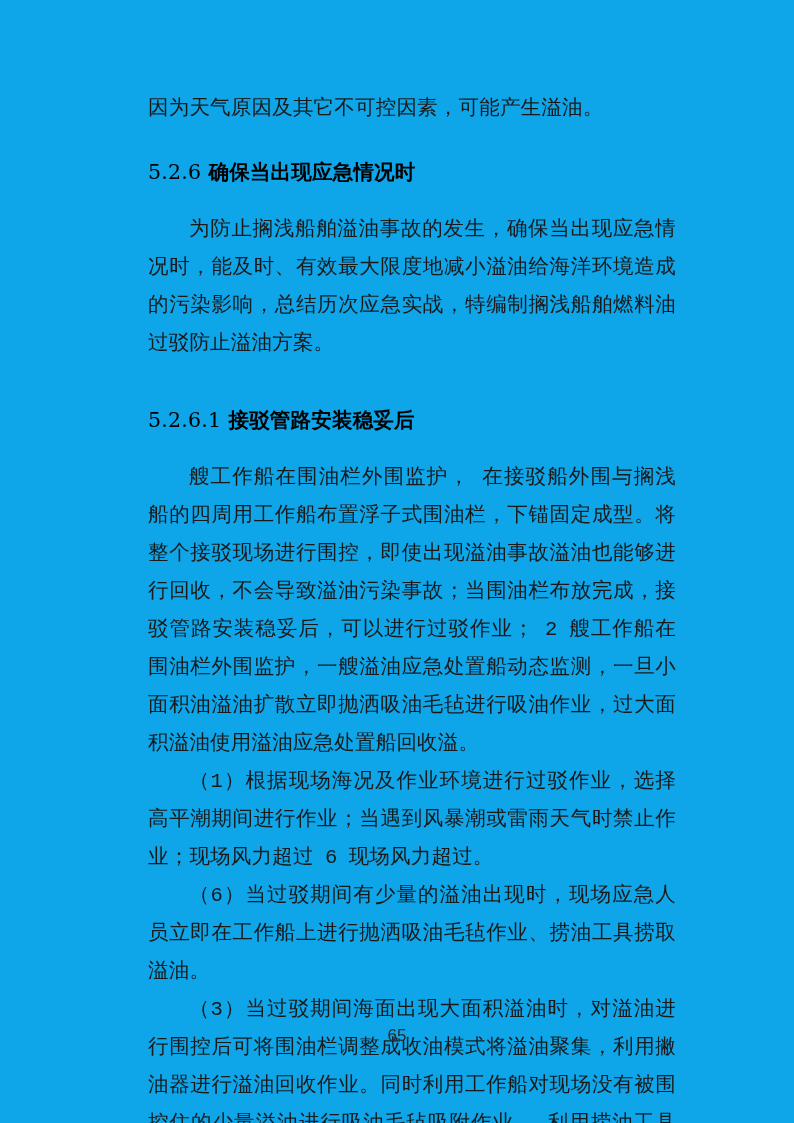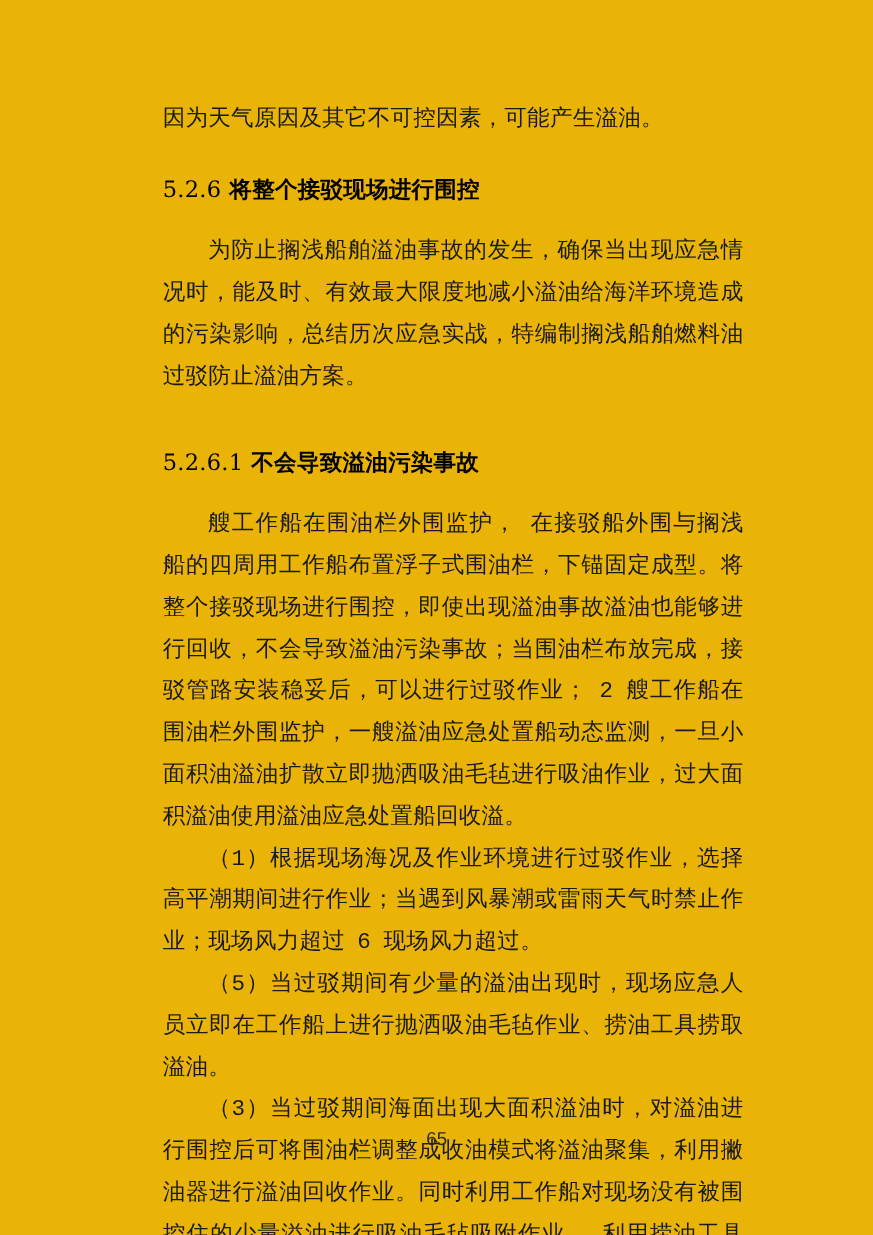--- a/index.html
+++ b/index.html
@@ -8,21 +8,21 @@
     background: #ffffff;
   }
   body {
     font-family: "DejaVu Serif", "Liberation Serif", serif;
     color: #000000;
   }
   .page {
     position: relative;
     width: 794px;
     height: 1123px;
-    background: #eab308;
+    background: #0ea5e9;
     overflow: hidden;
     box-sizing: border-box;
   }
   .content {
     position: absolute;
     left: 148px;
     top: 88px;
     width: 528px;
   }
   
@@ -77,37 +77,37 @@
 <body>
 
 <div class="page">
 
   <div class="content">
 
     <p class="para">因为天气原因及其它不可控因素，可能产生溢油。</p>
 
     <div class="gap-md"></div>
 
-    <p class="heading"><span class="num">5.2.6</span> <span>将整个接驳现场进行围控</span></p>
+    <p class="heading"><span class="num">5.2.6</span> <span>确保当出现应急情况时</span></p>
 
     <div class="gap-sm"></div>
 
     <p class="para indent">为防止搁浅船舶溢油事故的发生，确保当出现应急情况时，能及时、有效最大限度地减小溢油给海洋环境造成的污染影响，总结历次应急实战，特编制搁浅船舶燃料油过驳防止溢油方案。</p>
 
     <div class="gap-lg"></div>
 
-    <p class="heading"><span class="num">5.2.6.1</span> <span>不会导致溢油污染事故</span></p>
+    <p class="heading"><span class="num">5.2.6.1</span> <span>接驳管路安装稳妥后</span></p>
 
     <div class="gap-sm"></div>
 
     <p class="para indent"><span>艘工作船在围油栏外围监护，</span><span class="wsp"></span><span>在接驳船外围与搁浅船的四周用工作船布置浮子式围油栏，下锚固定成型。将整个接驳现场进行围控，即使出现溢油事故溢油也能够进行回收，不会导致溢油污染事故；当围油栏布放完成，接驳管路安装稳妥后，可以进行过驳作业；</span><span class="wsp"></span><span>2</span><span class="wsp"></span><span>艘工作船在围油栏外围监护，一艘溢油应急处置船动态监测，一旦小面积油溢油扩散立即抛洒吸油毛毡进行吸油作业，过大面积溢油使用溢油应急处置船回收溢。</span></p>
 
     <p class="para indent"><span>（1）根据现场海况及作业环境进行过驳作业，选择高平潮期间进行作业；当遇到风暴潮或雷雨天气时禁止作业；现场风力超过</span><span class="wsp"></span><span>6</span><span class="wsp"></span><span>现场风力超过。</span></p>
 
-    <p class="para indent">（5）当过驳期间有少量的溢油出现时，现场应急人员立即在工作船上进行抛洒吸油毛毡作业、捞油工具捞取溢油。</p>
+    <p class="para indent">（6）当过驳期间有少量的溢油出现时，现场应急人员立即在工作船上进行抛洒吸油毛毡作业、捞油工具捞取溢油。</p>
 
     <p class="para indent"><span>（3）当过驳期间海面出现大面积溢油时，对溢油进行围控后可将围油栏调整成收油模式将溢油聚集，利用撇油器进行溢油回收作业。同时利用工作船对现场没有被围控住的少量溢油进行吸油毛毡吸附作业、</span><span class="wsp"></span><span>利用捞油工具回收溢油。如果溢油面积过大，使用溢油应急处置船回收溢油。</span></p>
 
   </div>
 
   <div class="folio">65</div>
 
 </div>
 
 </body></html>

